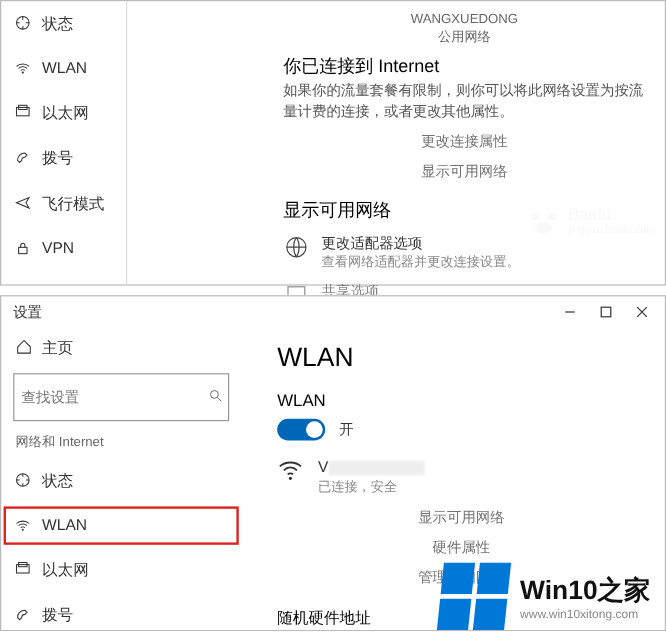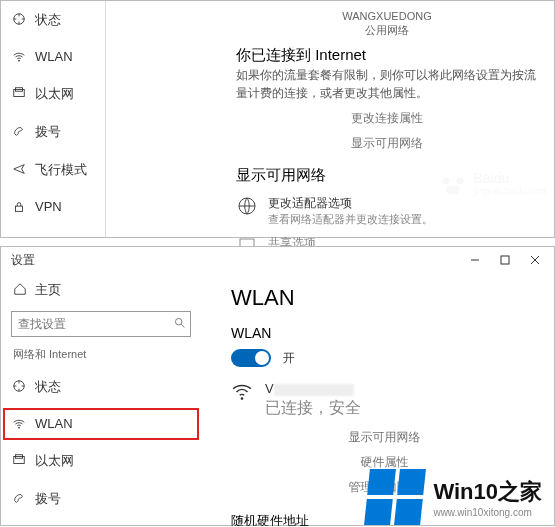--- a/index.html
+++ b/index.html
@@ -64,21 +64,21 @@
     padding:0 4px 0 10px;
     font-size:12px; color:#333;
   }
   .wnd-ctrls { display:flex; gap:0; }
   .wnd-btn { width:30px; height:26px; display:flex; align-items:center; justify-content:center; cursor:pointer; color:#333; }
   .sidebar.b { top:26px; width:200px; border-right:none;}
   .home-row { display:flex; align-items:center; gap:8px; padding:8px 12px 12px 12px; }
   .searchbox {
     margin: 0 10px 10px 10px;
     border:1px solid #999;
-    height:26px;
+    height:40px;
     display:flex; align-items:center;
     padding:0 6px;
     background:#fff;
   }
   .searchbox input {
     border:none; outline:none; flex:1; font-size:12px; background:transparent;
   }
   .section-label { padding:0 12px 6px 12px; font-size:11px; color:#666;}
   .content.b {
     position:absolute; left:200px; top:26px; right:0;
@@ -91,21 +91,21 @@
     position:relative; display:inline-block; vertical-align:middle; cursor:pointer;
   }
   .toggle::after {
     content:""; position:absolute; right:2px; top:2px;
     width:14px; height:14px; border-radius:50%; background:#fff;
   }
   .toggle-label { font-size:12px; color:#333; margin-left:8px; vertical-align:middle;}
   .netentry { display:flex; gap:10px; margin-top:14px; align-items:flex-start;}
   .netentry .icon { width:24px; height:24px; }
   .netentry .blurred { display:inline-block; background:#eee; width:80px; height:12px; filter:blur(1px); vertical-align:middle;}
-  .netentry .meta { font-size:16px; color:#888; margin-top:2px;}
+  .netentry .meta { font-size:11px; color:#888; margin-top:2px;}
   .footer-text { font-size:13px; color:#000; margin-top:16px;}
   .logo-block {
     position:absolute; right:12px; bottom:0;
     display:flex; align-items:center; gap:10px;
     pointer-events:none;
   }
   .winlogo { display:grid; grid-template-columns:1fr 1fr; grid-template-rows:1fr 1fr; gap:4px; width:56px; height:56px; transform:skewX(-6deg);}
   .winlogo div { background:#0078d7; }
   .logo-text .t1 { font-size:22px; font-weight:600; color:#111; }
   .logo-text .t2 { font-size:10px; color:#888; }

